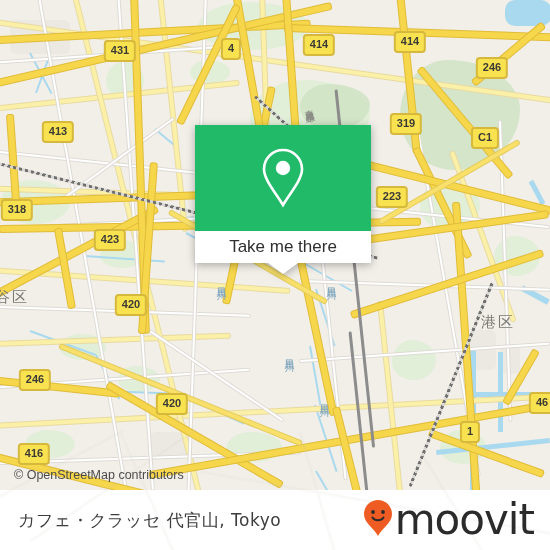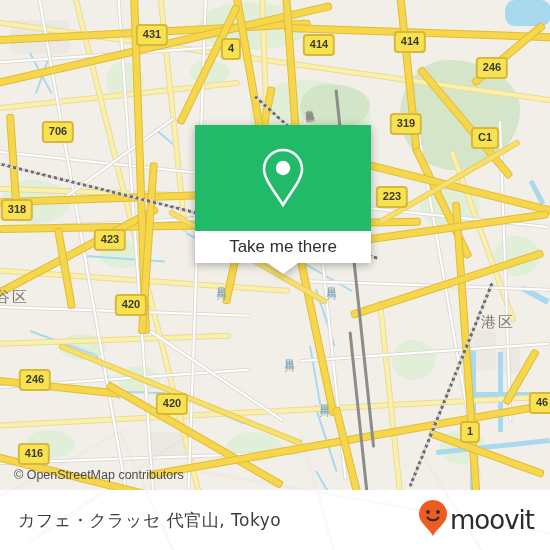--- a/index.html
+++ b/index.html
@@ -138,21 +138,21 @@
     border-radius:19px;
   }
   .place-title{
     font-size:17px;color:#3d3d3d;
     font-family:"DejaVu Sans",sans-serif;
     letter-spacing:.5px;
     white-space:nowrap;
   }
   .brand{display:flex;align-items:center;gap:2px;}
   .brand-word{
-    font-size:26px;color:#2b2b2b;
+    font-size:42px;color:#2b2b2b;
     font-family:"DejaVu Sans",sans-serif;
     font-weight:500;
     letter-spacing:-1px;
     line-height:1;
   }
 </style>
 </head>
 <body>
 
 <div class="screen">
@@ -279,26 +279,26 @@
     <div class="rd rail" style="left:350px;top:330px;width:170px;height:3px;transform:rotate(84deg);"></div>
 
     <div class="maplabel" style="left:12px;top:297px;">谷区</div>
     <div class="maplabel" style="left:498px;top:322px;">港区</div>
     <div class="riverlabel" style="left:221px;top:281px;">目黒川</div>
     <div class="riverlabel" style="left:289px;top:353px;">目黒川</div>
     <div class="riverlabel" style="left:331px;top:281px;">目黒川</div>
     <div class="riverlabel" style="left:324px;top:398px;">目黒川</div>
     <div class="raillabel" style="left:307px;top:105px;">東急東横線</div>
 
-    <div class="shield" style="left:120px;top:35px;margin-left:32px;">431</div>
+    <div class="shield" style="left:120px;top:51px;">431</div>
     <div class="shield" style="left:231px;top:49px;">4</div>
     <div class="shield" style="left:319px;top:45px;">414</div>
     <div class="shield" style="left:410px;top:42px;">414</div>
     <div class="shield" style="left:492px;top:68px;">246</div>
-    <div class="shield" style="left:58px;top:132px;">706</div>
+    <div class="shield" style="left:58px;top:132px;">413</div>
     <div class="shield" style="left:406px;top:124px;">319</div>
     <div class="shield" style="left:485px;top:138px;">C1</div>
     <div class="shield" style="left:17px;top:210px;">318</div>
     <div class="shield" style="left:110px;top:240px;">423</div>
     <div class="shield" style="left:392px;top:197px;">223</div>
     <div class="shield" style="left:131px;top:305px;">420</div>
     <div class="shield" style="left:35px;top:380px;">246</div>
     <div class="shield" style="left:172px;top:404px;">420</div>
     <div class="shield" style="left:34px;top:454px;">416</div>
     <div class="shield" style="left:470px;top:432px;">1</div>

